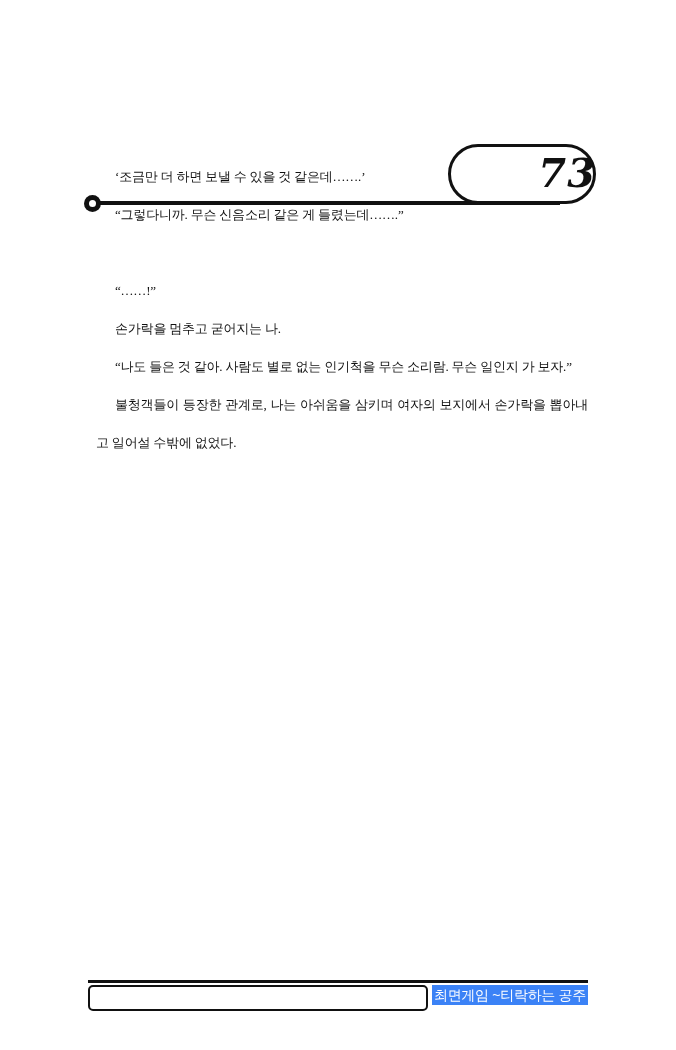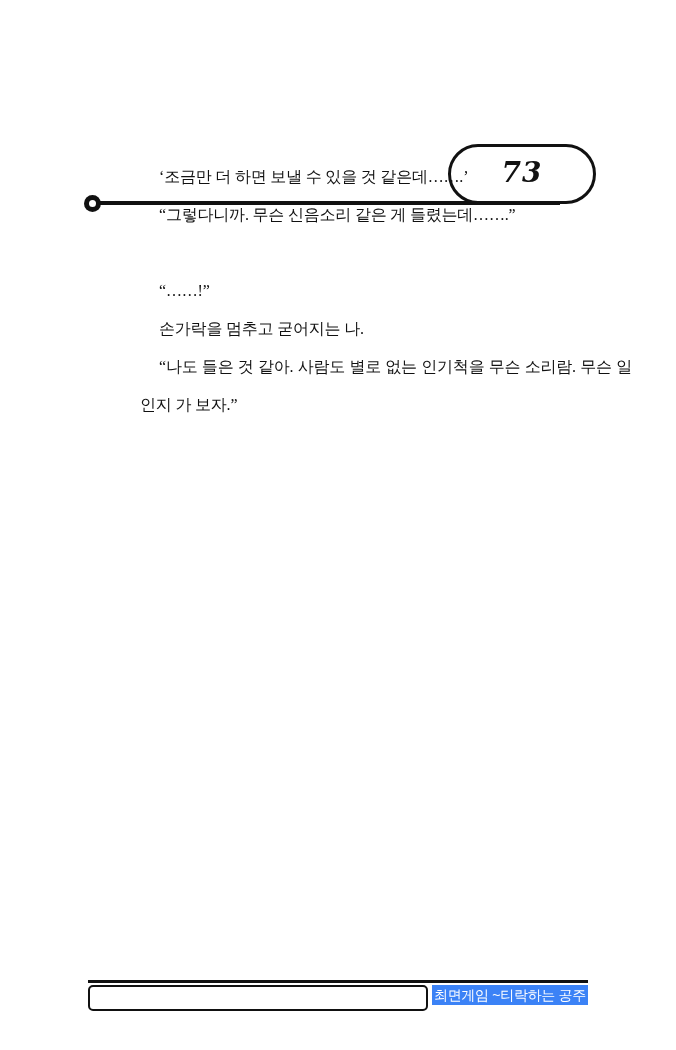--- a/index.html
+++ b/index.html
@@ -71,41 +71,40 @@
     background: #ffffff;
     box-sizing: border-box;
   }
   .page-number {
     position: absolute;
     left: 448px;
     top: 74px;
     width: 148px;
     height: 60px;
     line-height: 58px;
-    text-align: center;
+    text-align: right;
     font-family: "DejaVu Serif", serif;
     font-style: italic;
     font-weight: bold;
-    font-size: 28px;
+    font-size: 40px;
     letter-spacing: 1px;
     color: #111111;
   }
 
   
   .body-text {
     position: absolute;
     left: 96px;
     top: 158px;
     width: 492px;
-    font-size: 16px;
+    font-size: 13px;
     line-height: 38px;
     color: #111111;
     letter-spacing: -0.2px;
     text-align: justify;
-    margin-left: 44px;
   }
   .body-text p {
     margin: 0;
     text-indent: 19px;
   }
   .body-text p.blank {
     height: 38px;
   }
 
   
@@ -156,19 +155,20 @@
     <div class="page-number">73</div>
   </div>
 
   <div class="body-text">
     <p>‘조금만 더 하면 보낼 수 있을 것 같은데…….’</p>
     <p>“그렇다니까. 무슨 신음소리 같은 게 들렸는데…….”</p>
     <p class="blank"></p>
     <p>“……!”</p>
     <p>손가락을 멈추고 굳어지는 나.</p>
     <p>“나도 들은 것 같아. 사람도 별로 없는 인기척을 무슨 소리람. 무슨 일인지 가 보자.”</p>
+    <p>불청객들이 등장한 관계로, 나는 아쉬움을 삼키며 여자의 보지에서 손가락을 뽑아내고 일어설 수밖에 없었다.</p>
   </div>
 
   <div class="footer-rule"></div>
   <div class="footer-box"></div>
   <div class="footer-tag">최면게임 ~티락하는 공주기사~</div>
 
 </div>
 
 </body></html>

